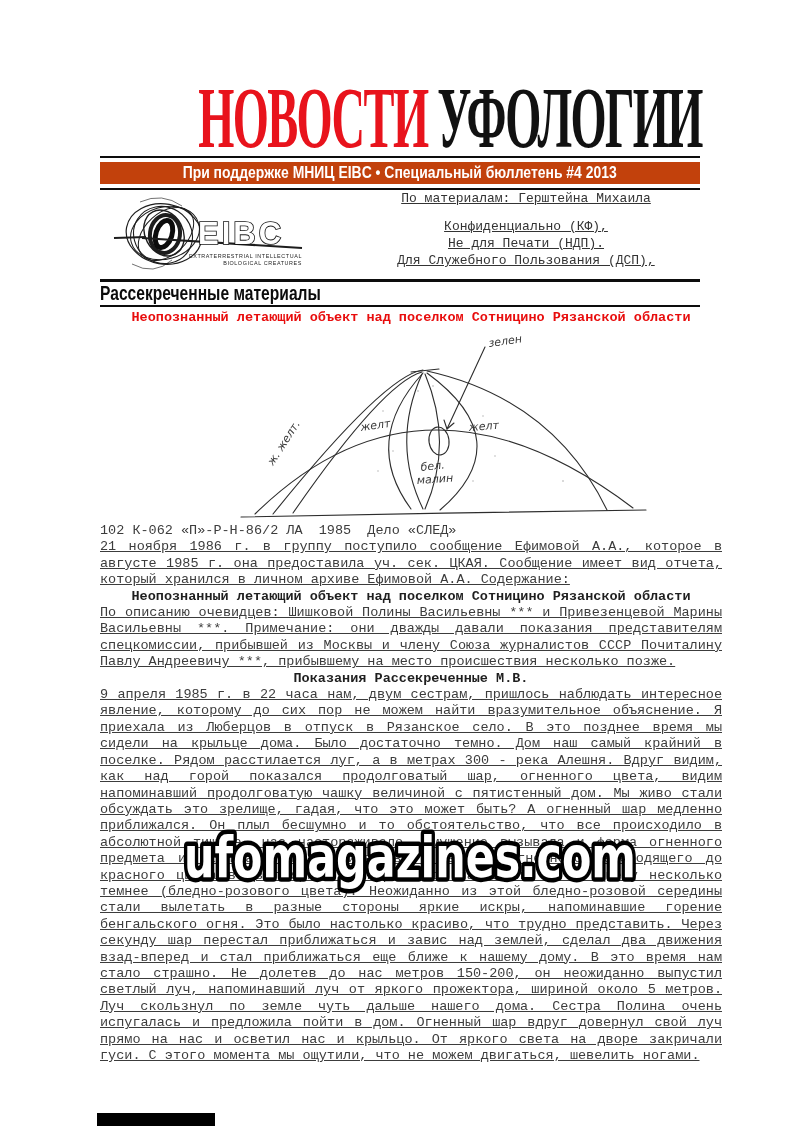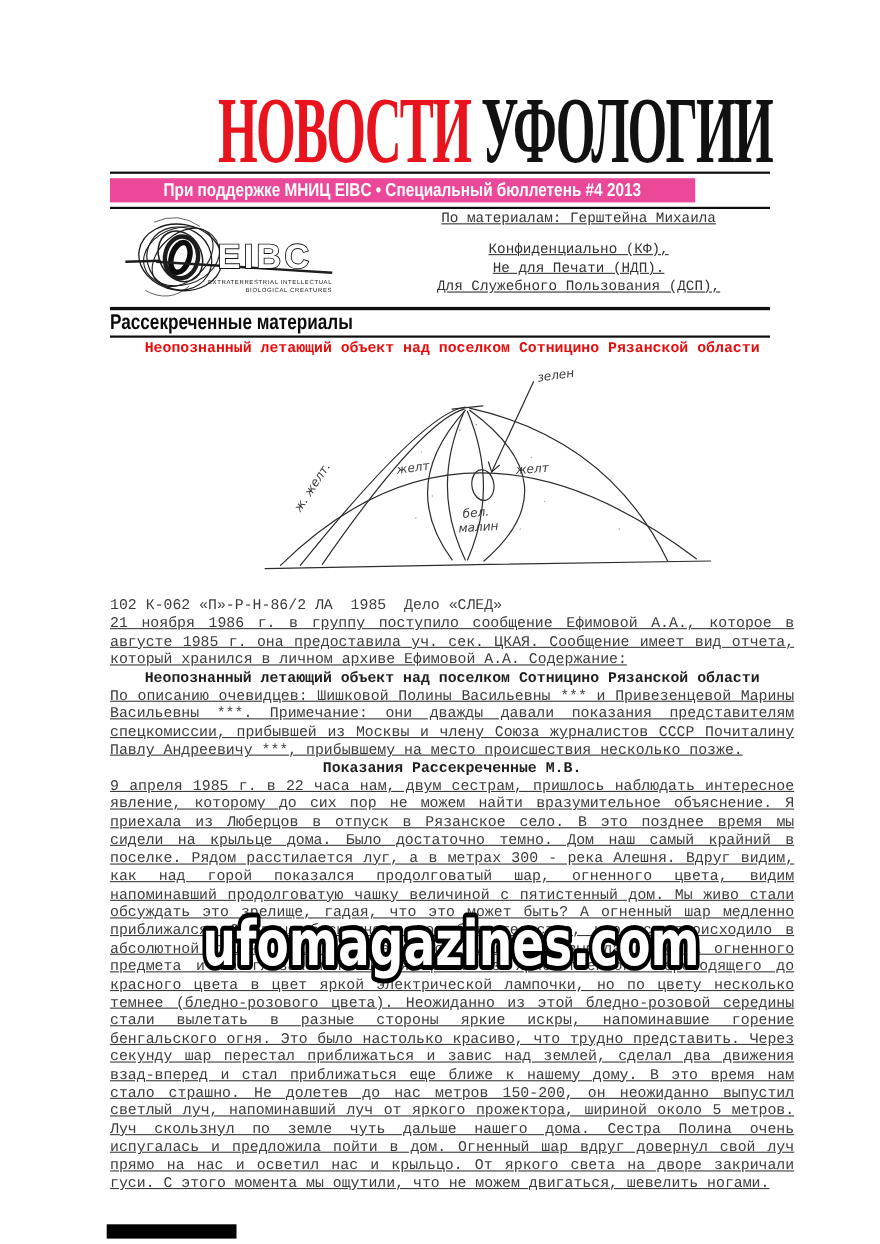--- a/index.html
+++ b/index.html
@@ -5,21 +5,21 @@
   html,body{margin:0;padding:0;background:#888;}
   .page{position:relative;width:800px;height:1131px;background:#ffffff;margin:0 auto;overflow:hidden;
         font-family:"Liberation Sans",sans-serif;}
   
   .masthead{position:absolute;top:78px;left:450px;white-space:nowrap;
             font-family:"Liberation Serif",serif;font-weight:700;font-size:86px;line-height:80px;
             letter-spacing:-3px;transform:translateX(-50%) scaleX(0.54);transform-origin:center;color:#111;}
   .masthead .red{color:#e8131c;}
   
   .rule{position:absolute;left:100px;width:600px;background:#0d0d0d;}
-  .banner{position:absolute;left:100px;width:532px;top:162px;height:22px;background:#ec4899;
+  .banner{position:absolute;left:100px;width:600px;top:162px;height:22px;background:#c2410c;
           display:flex;align-items:center;justify-content:center;}
   .banner span{display:inline-block;color:#fff;font-weight:700;font-size:17px;white-space:nowrap;
           transform:scaleX(0.82);letter-spacing:0;}
   
   .hinfo{position:absolute;left:330px;top:190px;width:392px;text-align:center;
          font-family:"Liberation Mono","DejaVu Sans Mono",monospace;font-size:13px;line-height:17px;color:#333;text-decoration:underline;}
   .hinfo .src{margin-bottom:11px;}
   
   .sec-title{position:absolute;left:100px;top:282px;font-weight:700;font-size:19.5px;color:#0c0c0c;
              white-space:nowrap;transform:scaleX(0.80);transform-origin:left;}
@@ -27,21 +27,21 @@
   .red-title{position:absolute;left:100px;top:310px;width:622px;text-align:center;
              font-family:"Liberation Mono","DejaVu Sans Mono",monospace;font-weight:700;font-size:13.5px;}
   
   .sketch{position:absolute;left:233px;top:331px;}
   .sketch path,.sketch ellipse,.sketch line{fill:none;stroke:#2d2d2d;stroke-width:1.1;stroke-linecap:round;}
   .sketch .hw{font-family:"DejaVu Sans",sans-serif;font-style:italic;font-size:11px;fill:#3a3a3a;stroke:none;}
   
   .body-text{position:absolute;left:100px;top:523px;width:622px;
              font-family:"Liberation Mono","DejaVu Sans Mono",monospace;font-size:13.5px;line-height:16.4px;color:#3c3c3c;}
   .para{margin:0;}
-  .para.plain{white-space:pre-wrap;margin-top:21px;}
+  .para.plain{white-space:pre-wrap;}
   .para.justify{text-align:justify;text-align-last:left;text-decoration:underline;}
   .para.center-bold{text-align:center;font-weight:700;color:#1f1f1f;}
   
   .watermark{position:absolute;left:168px;top:820px;}
   
   .footer-bar{position:absolute;left:97px;top:1113px;width:118px;height:13px;background:#000;}
 </style>
 </head>
 <body>
 

